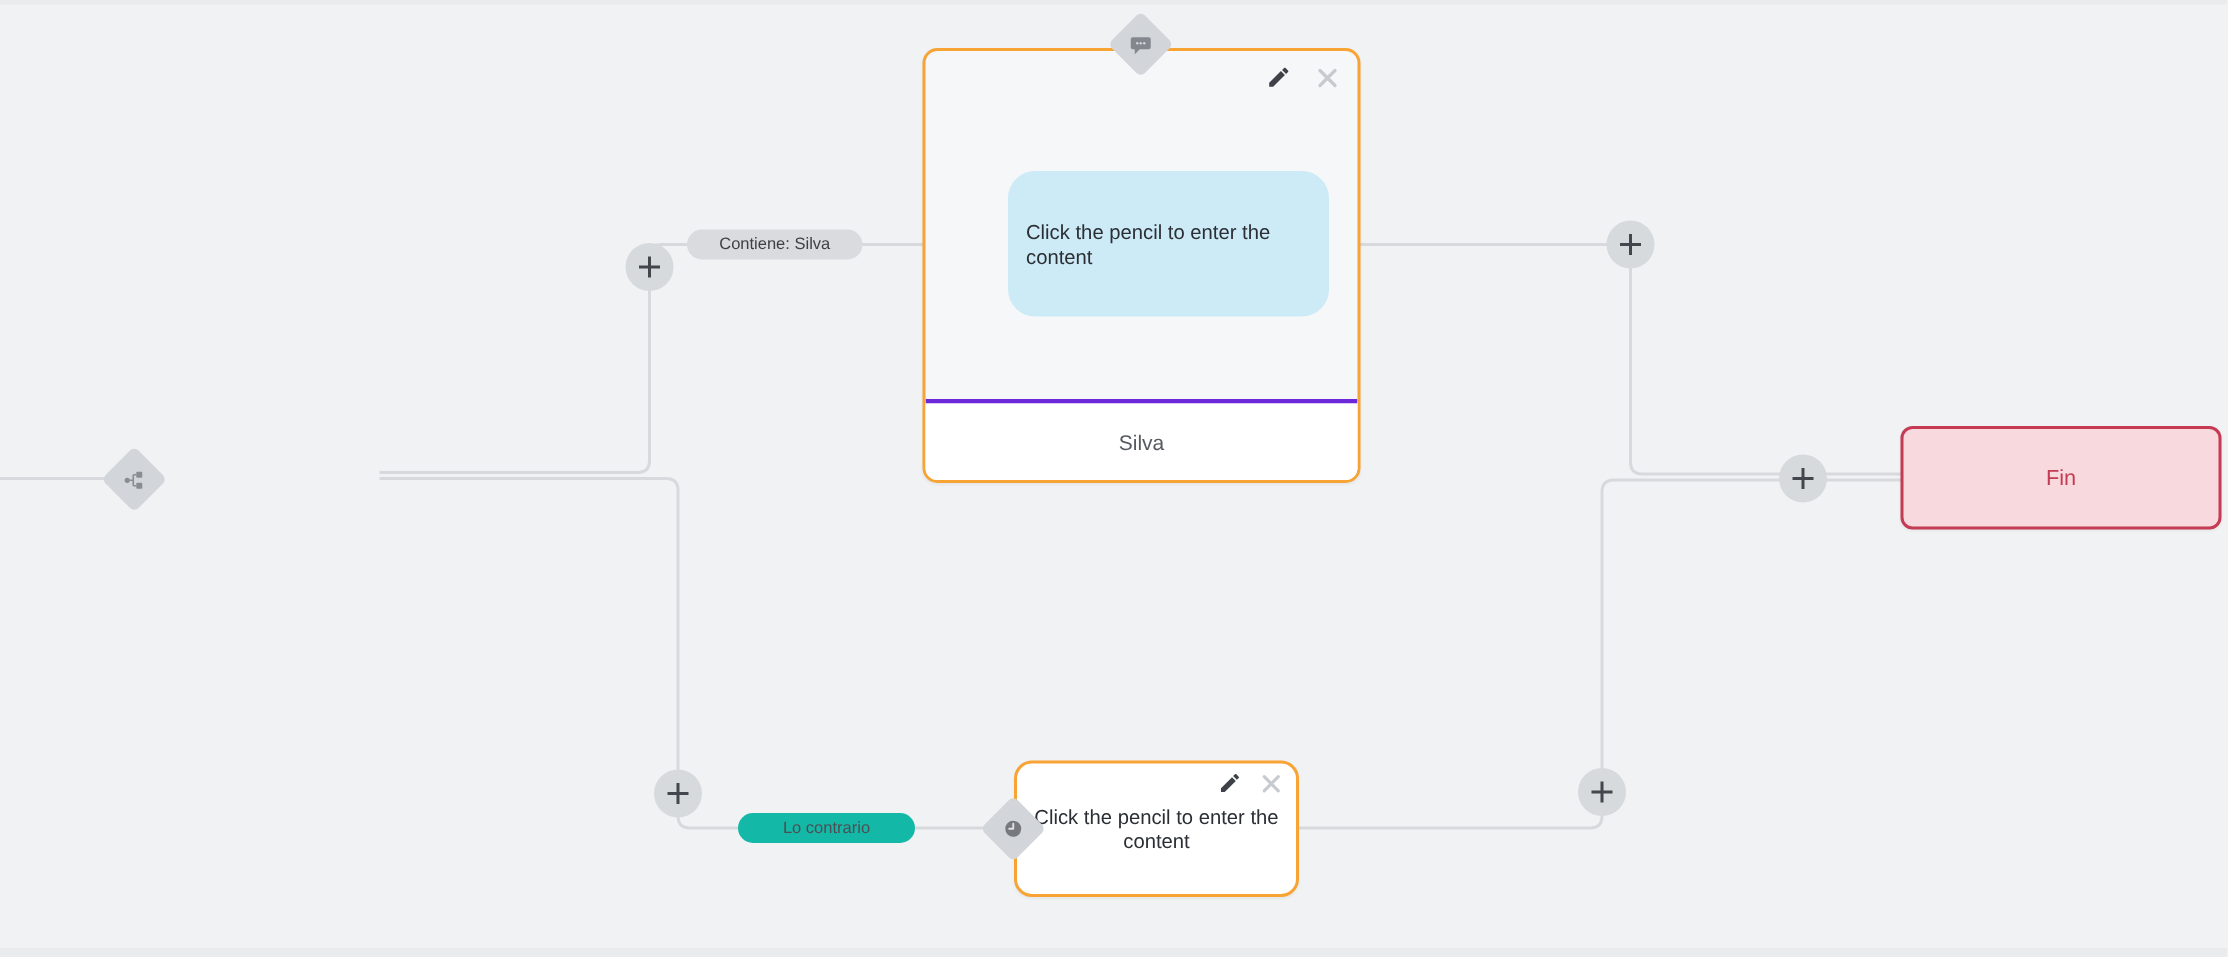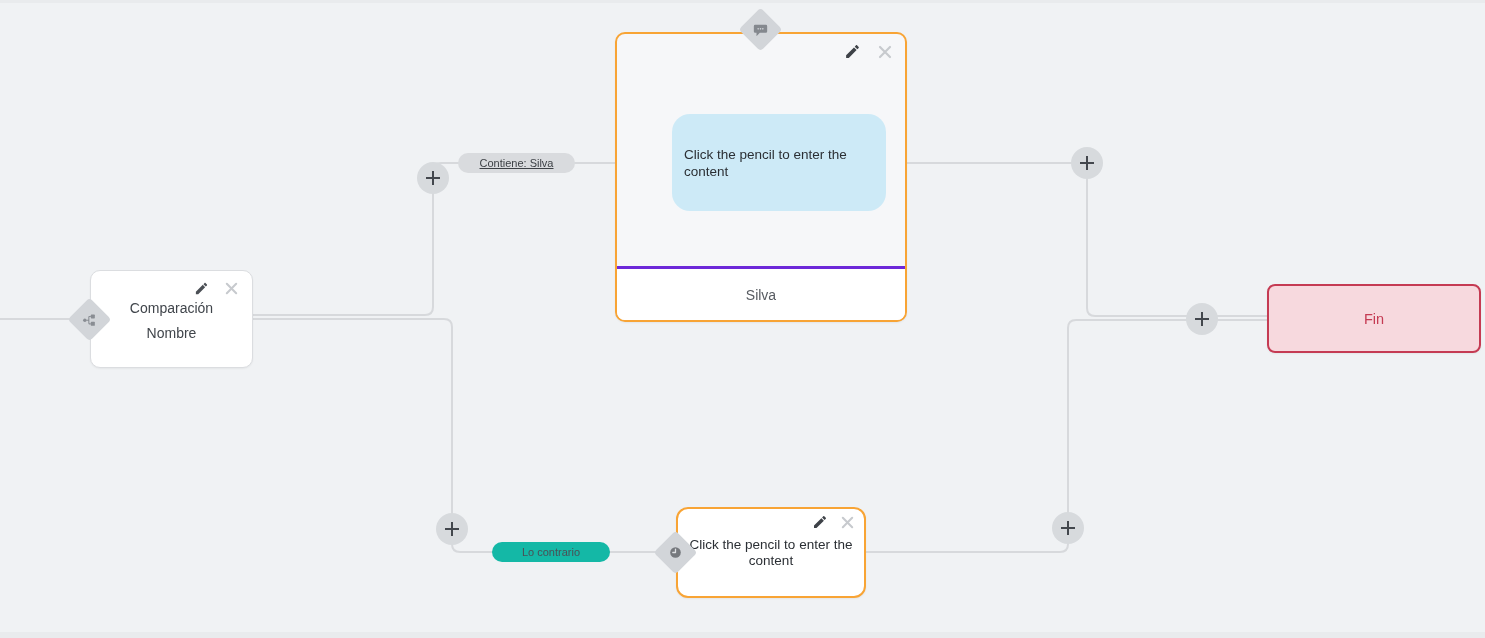--- a/index.html
+++ b/index.html
@@ -89,21 +89,21 @@
   <svg class="edges" width="1485" height="638">
     <g fill="none" stroke="#d7d9dc" stroke-width="2">
       <path d="M0 319 H72"></path>
       <path d="M253 315 H425 Q433 315 433 307 V171 Q433 163 441 163 H616"></path>
       <path d="M253 319 H444 Q452 319 452 327 V544 Q452 552 460 552 H661"></path>
       <path d="M906 163 H1079 Q1087 163 1087 171 V308 Q1087 316 1095 316 H1268"></path>
       <path d="M865 552 H1060 Q1068 552 1068 544 V328 Q1068 320 1076 320 H1268"></path>
     </g>
   </svg>
 
-  <div class="pill pill-gray" style="left:458px;top:153px;width:117px;text-decoration:underline;">Contiene: Silva</div>
+  <div class="pill pill-gray" style="left:458px;top:153px;width:117px;">Contiene: Silva</div>
   <div class="pill pill-white" style="left:492px;top:542px;width:118px;">Lo contrario</div>
 
   <button class="plus" style="left:417px;top:162px;">
     <svg width="20" height="20" viewBox="0 0 20 20">
         <path d="M10 3v14M3 10h14" stroke="#43474d" stroke-width="2"></path>
       </svg>
   </button>
   <button class="plus" style="left:436px;top:513px;">
     <svg width="20" height="20" viewBox="0 0 20 20">
         <path d="M10 3v14M3 10h14" stroke="#43474d" stroke-width="2"></path>
@@ -118,38 +118,20 @@
     <svg width="20" height="20" viewBox="0 0 20 20">
         <path d="M10 3v14M3 10h14" stroke="#43474d" stroke-width="2"></path>
       </svg>
   </button>
   <button class="plus" style="left:1186px;top:303px;">
     <svg width="20" height="20" viewBox="0 0 20 20">
         <path d="M10 3v14M3 10h14" stroke="#43474d" stroke-width="2"></path>
       </svg>
   </button>
 
-  <div class="node node-condition">
-    <div class="node-actions">
-      <button class="icon-btn">
-        <svg width="15" height="15" viewBox="0 0 24 24">
-          <path fill="#4b4f55" d="M3 17.25V21h3.75L17.81 9.94l-3.75-3.75L3 17.25zM20.71 7.04c.39-.39.39-1.02 0-1.41l-2.34-2.34c-.39-.39-1.02-.39-1.41 0l-1.83 1.83 3.75 3.75 1.83-1.83z"></path>
-        </svg>
-      </button>
-      <button class="icon-btn">
-        <svg width="15" height="15" viewBox="0 0 16 16">
-          <path d="M3 3l10 10M13 3L3 13" stroke="#c7cace" stroke-width="2.2" stroke-linecap="round"></path>
-        </svg>
-      </button>
-    </div>
-    <div class="cond-text">
-      <div class="line1">Comparación</div>
-      <div class="line2">Nombre</div>
-    </div>
-  </div>
   <div class="diamond" style="left:73.5px;top:303.5px;">
     <svg width="16" height="16" viewBox="0 0 24 24">
       <circle cx="5" cy="12" r="2.6" fill="#898d93"></circle>
       <path d="M7.5 12H11M11 6.5v11M11 6.5h3M11 17.5h3" stroke="#898d93" stroke-width="1.6" fill="none"></path>
       <rect x="14" y="3.5" width="6" height="6" rx="1" fill="#898d93"></rect>
       <rect x="14" y="14.5" width="6" height="6" rx="1" fill="#898d93"></rect>
     </svg>
   </div>
 
   <div class="node node-message">

